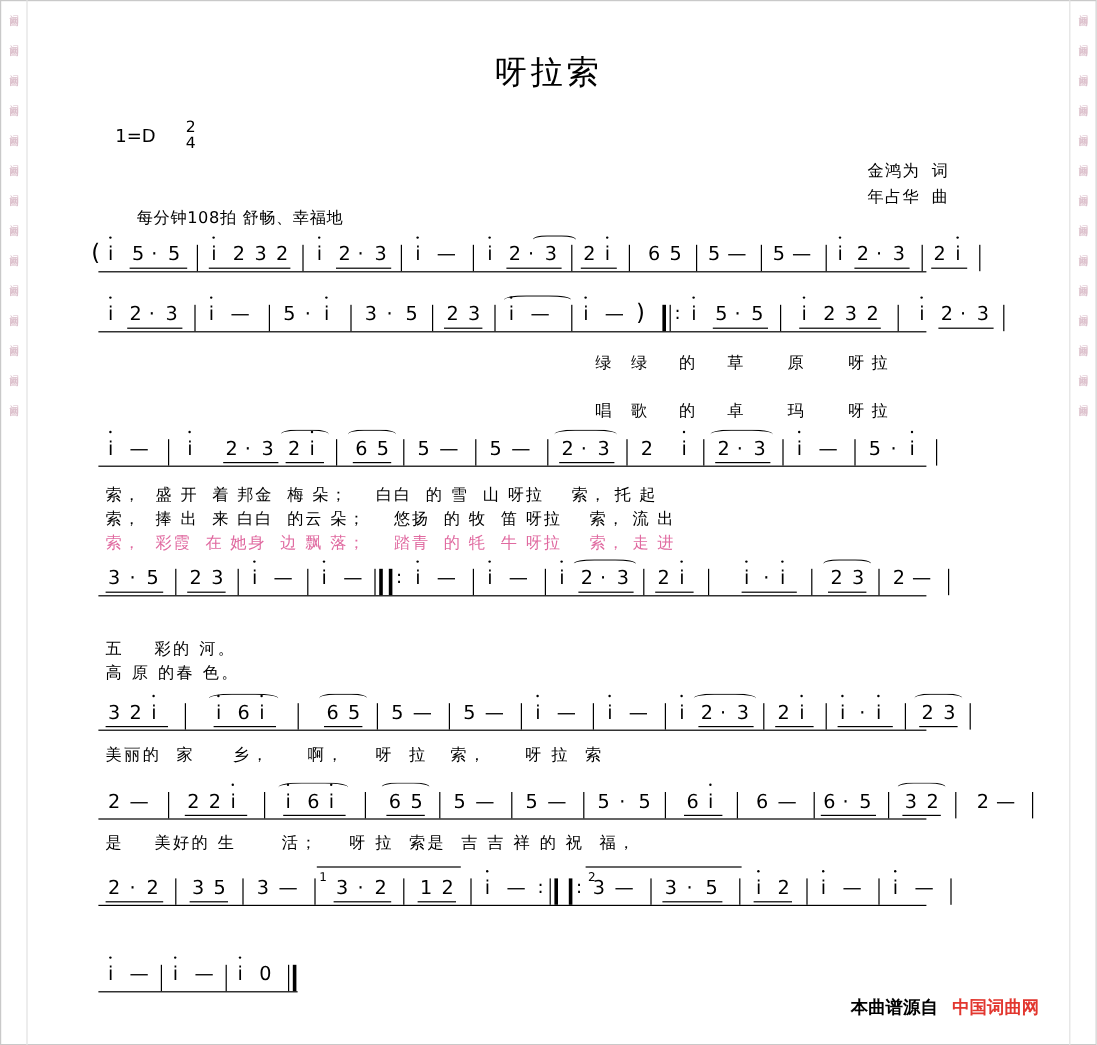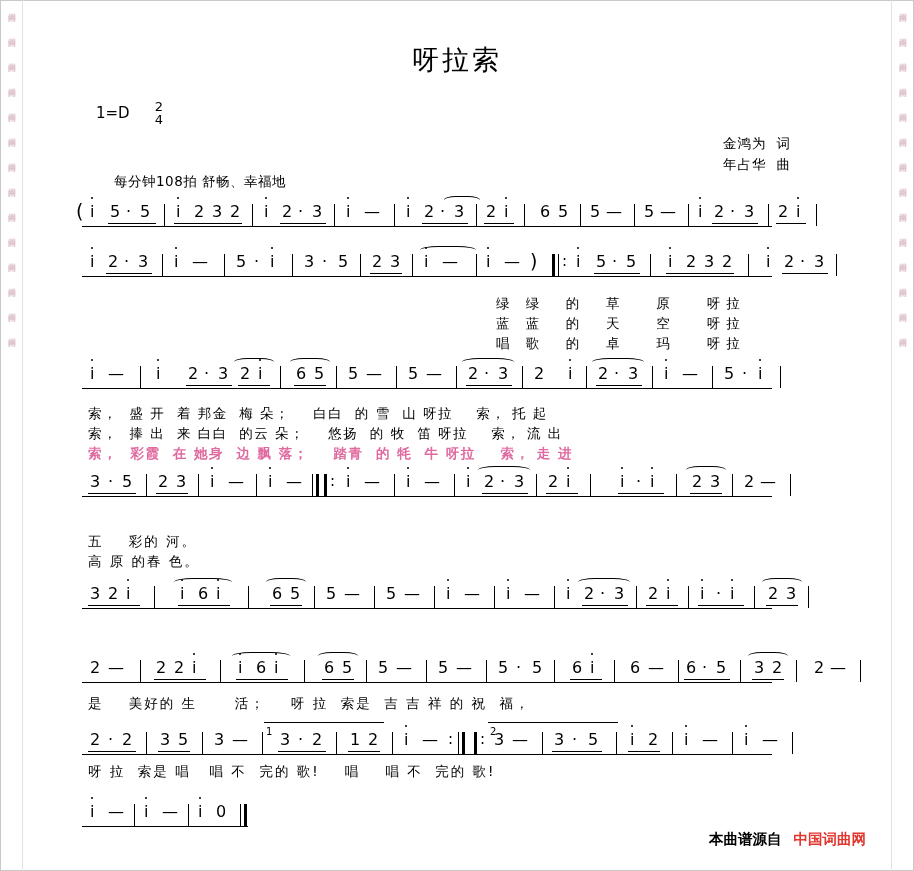--- a/index.html
+++ b/index.html
@@ -73,21 +73,21 @@
   
   .dotabove{position:absolute;left:50%;top:-7px;transform:translateX(-50%);
     width:2px;height:2px;border-radius:50%;background:#000;}
   .beam{position:absolute;height:1px;background:#000;}
   .tie{position:absolute;border-top:1px solid #000;border-radius:50%/6px;height:7px;}
   .barline{position:absolute;width:1px;background:#000;}
   .lyric{
     position:absolute;font-size:13.5px;color:#000;white-space:pre;
     line-height:18px;
   }
-  .lyric.pink{color:#e06aa0;font-weight:bold;}
+  .lyric.pink{color:#e06aa0;}
   .footer{
     position:absolute;right:24px;bottom:22px;
     font-size:14.5px;color:#000;font-weight:bold;
   }
   .footer .site{color:#e2372f;margin-left:12px;}
   .paren{position:absolute;font-size:19px;line-height:19px;color:#000;}
   .repeat{position:absolute;font-size:16px;color:#000;}
 </style>
 </head>
 <body>
@@ -273,21 +273,20 @@
 
     <div class="tok" style="left:742px;top:8px;">i<span class="dotabove"></span></div>
     <div class="tok" style="left:760px;top:8px;">2</div>
     <div class="tok" style="left:776px;top:8px;">·</div>
     <div class="tok" style="left:790px;top:8px;">3</div>
     <div class="beam" style="left:758px;top:27px;width:46px;"></div>
     <div class="barline" style="left:812px;top:8px;height:22px;"></div>
   </div>
 
   <div class="lyric" style="left:472px;top:294px;letter-spacing:6px;">绿 绿  的  草   原   呀拉</div>
-  <div class="lyric" style="left:472px;top:314px;letter-spacing:6px;">蓝 蓝  的  天   空   呀拉</div>
   <div class="lyric" style="left:472px;top:334px;letter-spacing:6px;">唱 歌  的  卓   玛   呀拉</div>
 
   <div class="system" style="top:358px;height:42px;">
     <div class="staffline" style="left:58px;top:30px;width:690px;"></div>
 
     <div class="tok" style="left:66px;top:8px;">i<span class="dotabove"></span></div>
     <div class="tok" style="left:84px;top:8px;">—</div>
     <div class="barline" style="left:116px;top:8px;height:22px;"></div>
 
     <div class="tok" style="left:132px;top:8px;">i<span class="dotabove"></span></div>
@@ -471,20 +470,21 @@
     <div class="beam" style="left:674px;top:27px;width:46px;"></div>
     <div class="barline" style="left:730px;top:8px;height:22px;"></div>
 
     <div class="tok" style="left:744px;top:8px;">2</div>
     <div class="tok" style="left:762px;top:8px;">3</div>
     <div class="beam" style="left:742px;top:27px;width:32px;"></div>
     <div class="tie" style="left:738px;top:0px;width:40px;"></div>
     <div class="barline" style="left:784px;top:8px;height:22px;"></div>
   </div>
 
+  <div class="lyric" style="left:64px;top:620px;letter-spacing:2px;">美丽的  家     乡，     啊，    呀  拉   索，     呀 拉  索</div>
 
   <div class="system" style="top:652px;height:42px;">
     <div class="staffline" style="left:58px;top:30px;width:690px;"></div>
 
     <div class="tok" style="left:66px;top:8px;">2</div>
     <div class="tok" style="left:84px;top:8px;">—</div>
     <div class="barline" style="left:116px;top:8px;height:22px;"></div>
 
     <div class="tok" style="left:132px;top:8px;">2</div>
     <div class="tok" style="left:150px;top:8px;">2</div>
@@ -605,21 +605,20 @@
 
     <div class="tok" style="left:660px;top:8px;">i<span class="dotabove"></span></div>
     <div class="tok" style="left:678px;top:8px;">—</div>
     <div class="barline" style="left:708px;top:8px;height:22px;"></div>
 
     <div class="tok" style="left:720px;top:8px;">i<span class="dotabove"></span></div>
     <div class="tok" style="left:738px;top:8px;">—</div>
     <div class="barline" style="left:768px;top:8px;height:22px;"></div>
   </div>
 
-  <div class="lyric" style="left:64px;top:762px;letter-spacing:2px;">呀 拉  索是 唱   唱 不  完的 歌!    唱    唱 不  完的 歌!</div>
 
   <div class="system" style="top:796px;height:42px;">
     <div class="staffline" style="left:58px;top:30px;width:166px;"></div>
 
     <div class="tok" style="left:66px;top:8px;">i<span class="dotabove"></span></div>
     <div class="tok" style="left:84px;top:8px;">—</div>
     <div class="barline" style="left:110px;top:8px;height:22px;"></div>
 
     <div class="tok" style="left:120px;top:8px;">i<span class="dotabove"></span></div>
     <div class="tok" style="left:138px;top:8px;">—</div>

